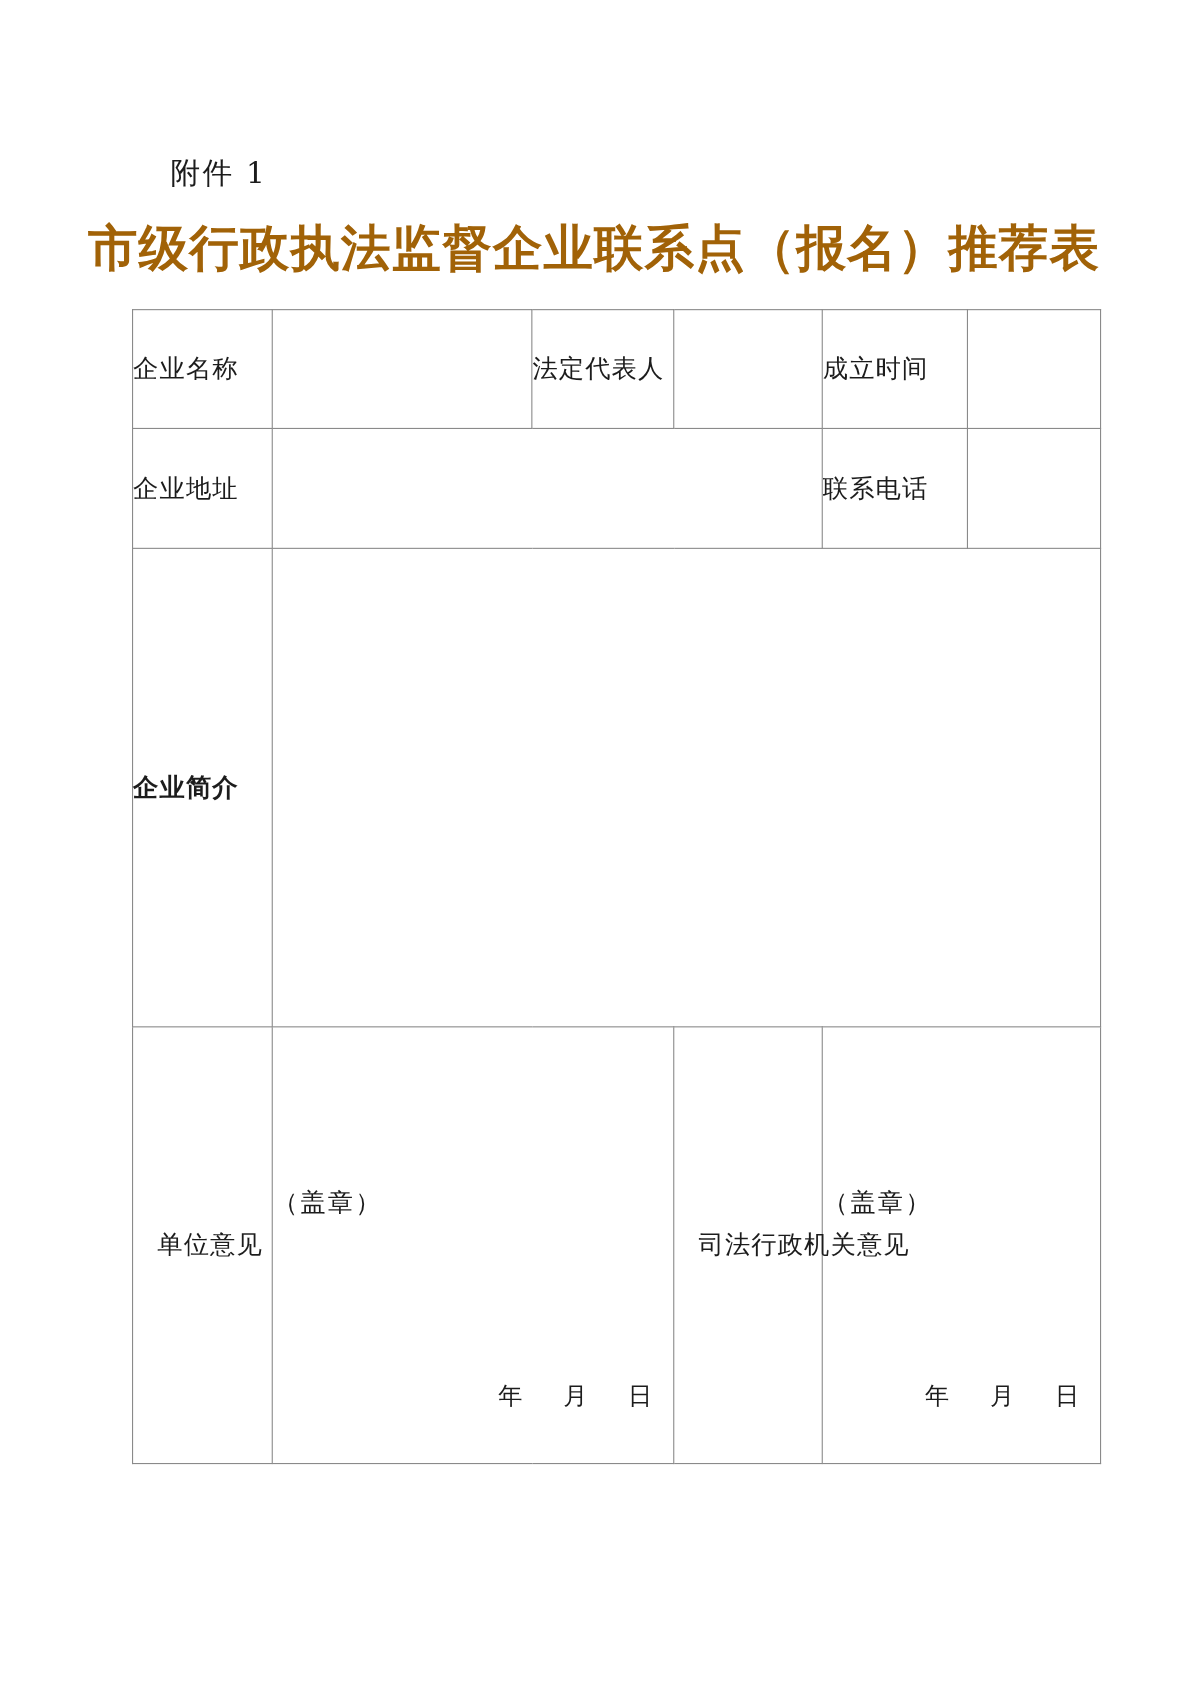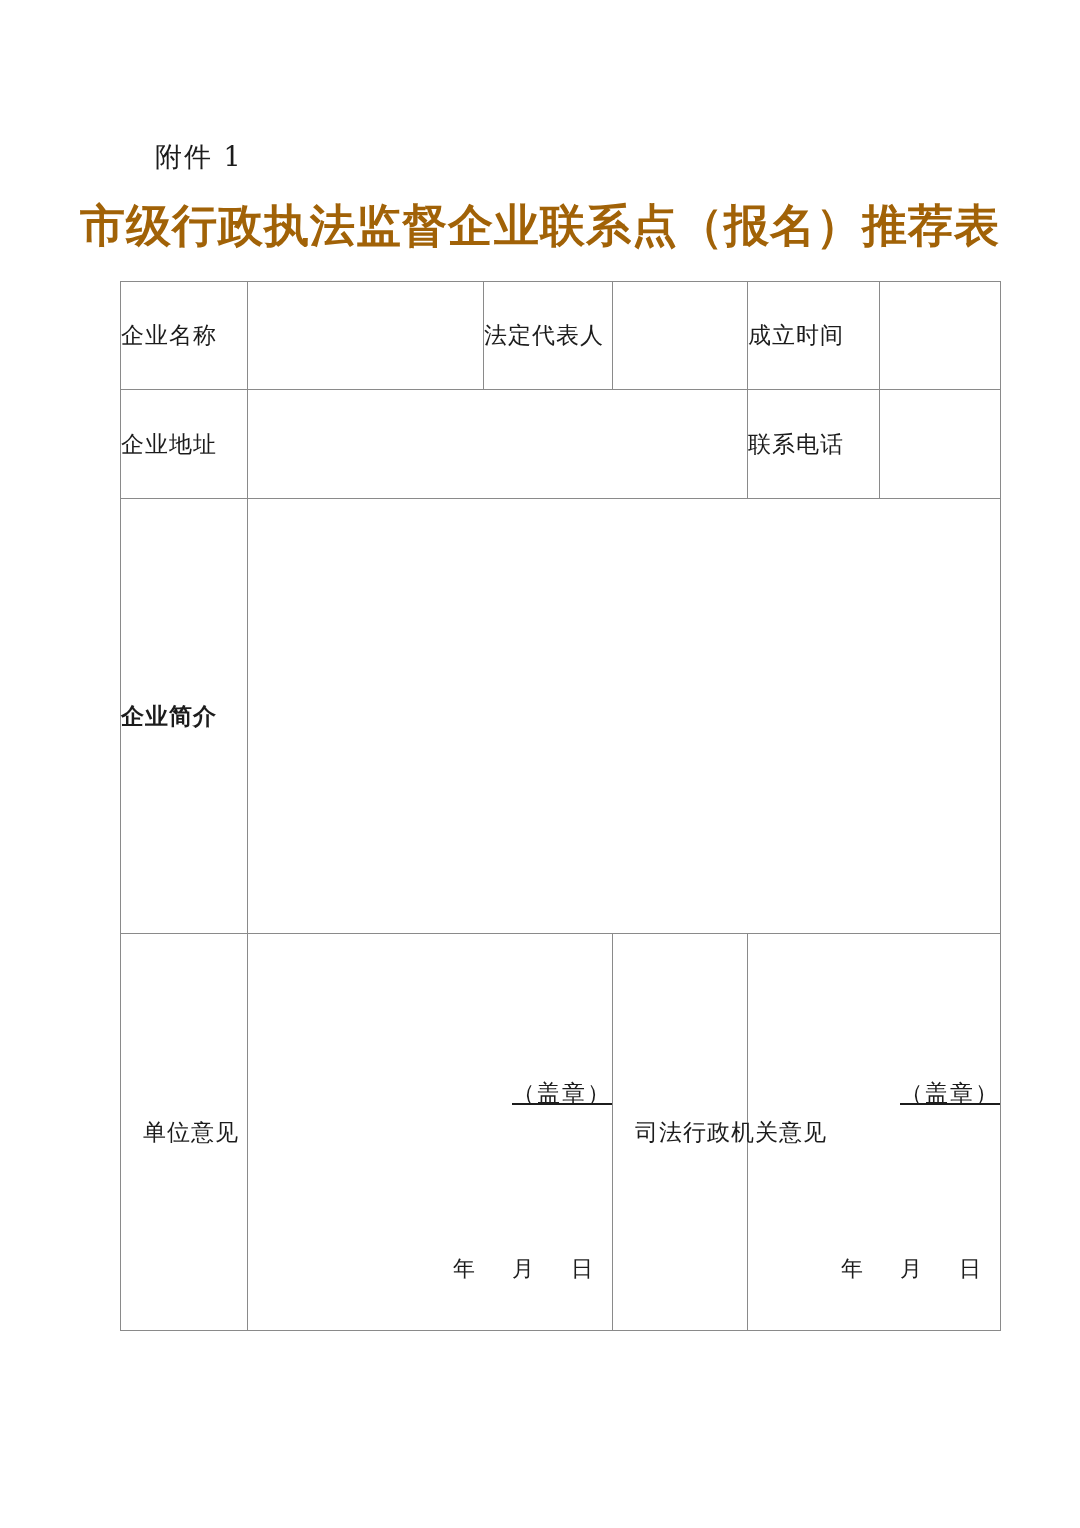--- a/index.html
+++ b/index.html
@@ -87,25 +87,24 @@
     width: 100%;
     height: 396px;
     box-sizing: border-box;
   }
   .seal-text {
     position: absolute;
     top: 0;
     left: 0;
     right: 0;
     margin-top: 144px;
-    text-align: right;
+    text-align: left;
     font-size: 23px;
     letter-spacing: 2px;
     white-space: nowrap;
-    text-decoration: underline;
   }
   .date-line {
     position: absolute;
     left: 0;
     right: 0;
     bottom: 46px;
     text-align: right;
     font-size: 22px;
     letter-spacing: 1px;
     white-space: nowrap;

